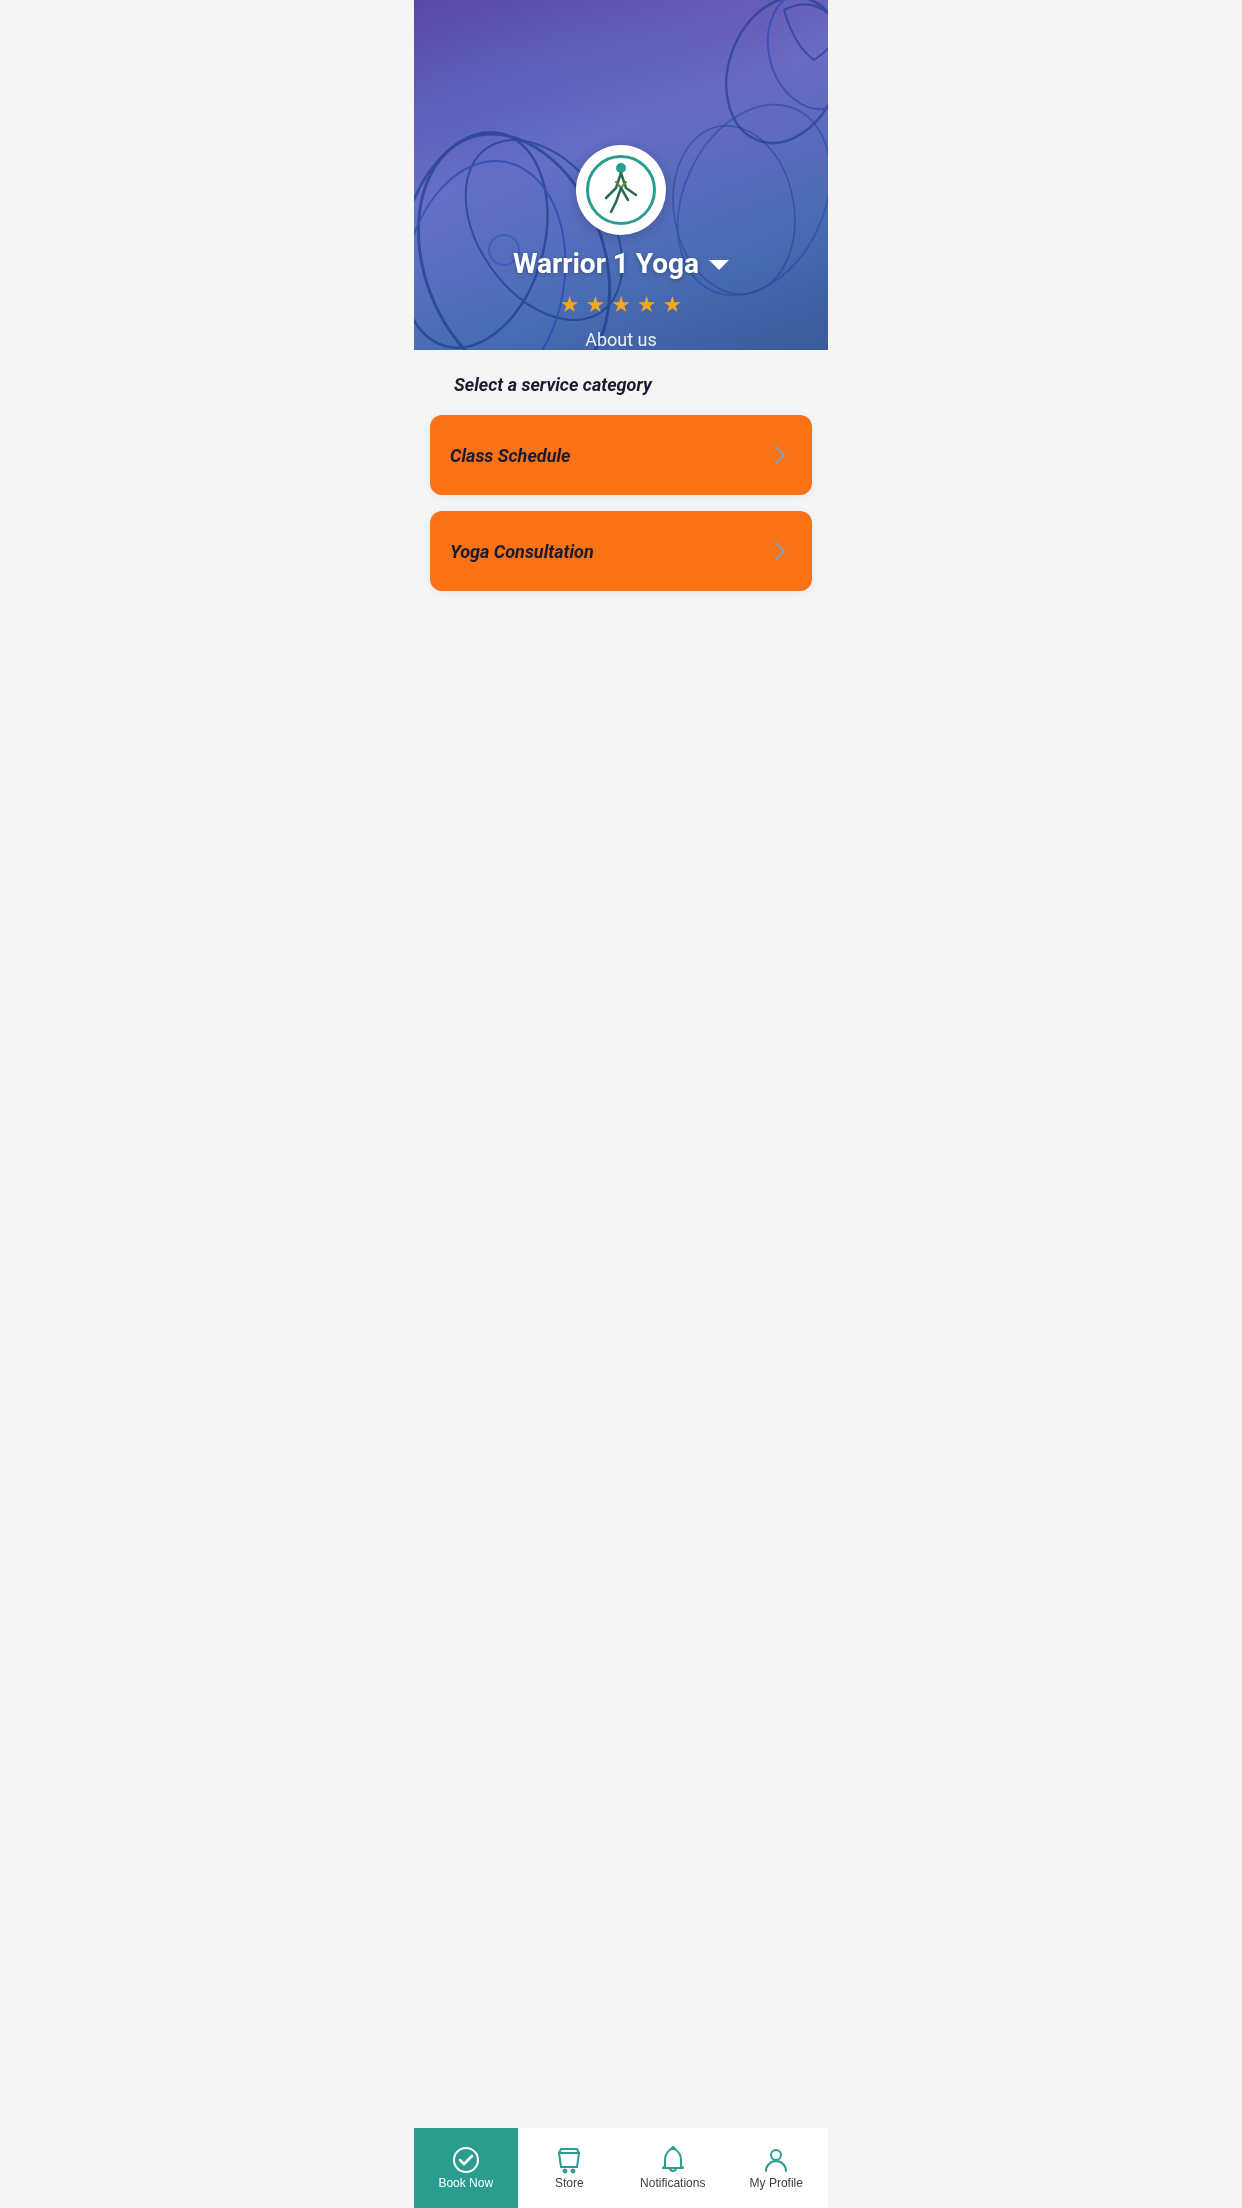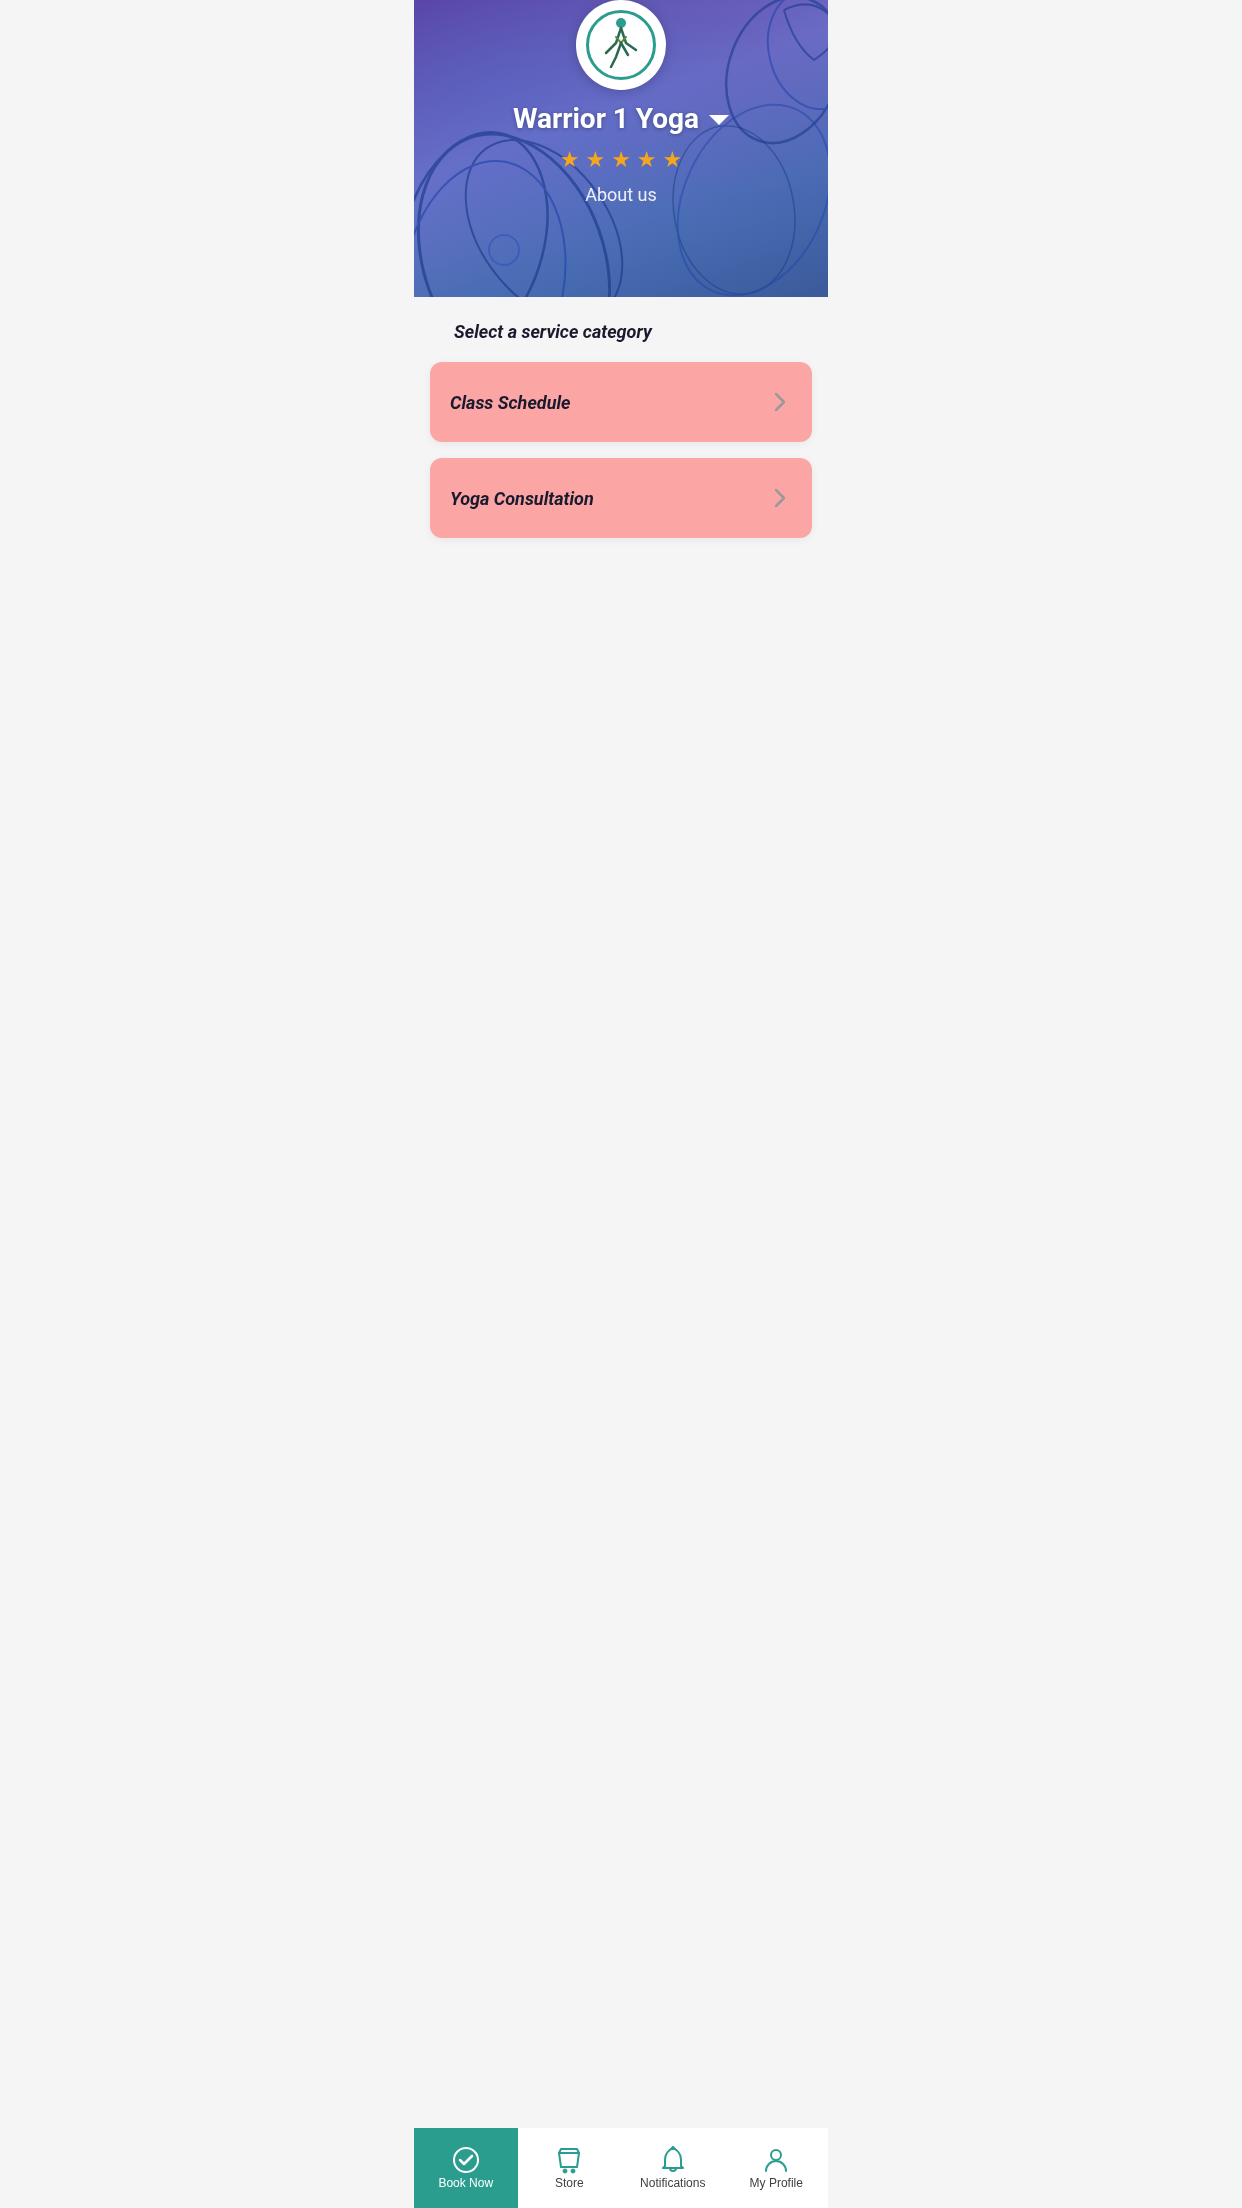--- a/index.html
+++ b/index.html
@@ -16,27 +16,27 @@
       margin: 0 auto;
       position: relative;
       min-height: 100vh;
       overflow-x: hidden;
     }
 
     
     .hero {
       position: relative;
       width: 100%;
-      height: 297px;
+      height: 350px;
       background: linear-gradient(135deg, #4a3a8a 0%, #6a4fad 30%, #3a6aad 60%, #5577cc 100%);
       overflow: hidden;
       display: flex;
       flex-direction: column;
       align-items: center;
-      justify-content: flex-start;
+      justify-content: flex-end;
     }
 
     .hero-bg {
       position: absolute;
       top: 0; left: 0; right: 0; bottom: 0;
       background:
         radial-gradient(ellipse at 20% 30%, rgba(80,100,200,0.4) 0%, transparent 60%),
         radial-gradient(ellipse at 80% 10%, rgba(100,80,180,0.3) 0%, transparent 50%),
         linear-gradient(160deg, #5b3fa0 0%, #6b72c8 40%, #4a6db5 70%, #3a5a9a 100%);
     }
@@ -137,21 +137,21 @@
     .section-title {
       font-size: 18px;
       font-weight: 700;
       color: #1a1a2e;
       margin-bottom: 20px;
       font-style: italic;
       margin-left: 24px;
     }
 
     .service-card {
-      background: #fca5a5;
+      background: #f97316;
       border-radius: 12px;
       padding: 28px 20px;
       margin-bottom: 16px;
       display: flex;
       align-items: center;
       justify-content: space-between;
       box-shadow: 0 2px 8px rgba(0,0,0,0.06);
       cursor: pointer;
       transition: background 0.15s;
     }

